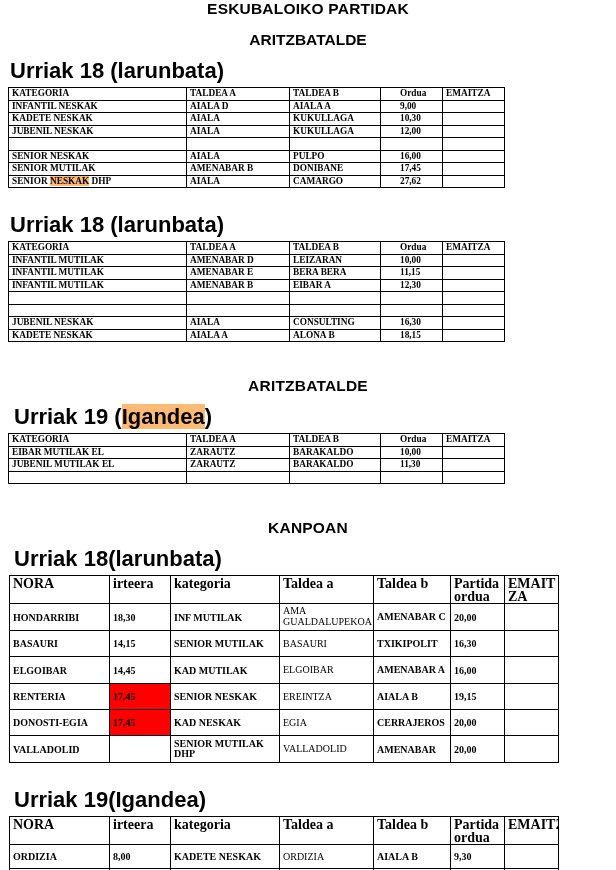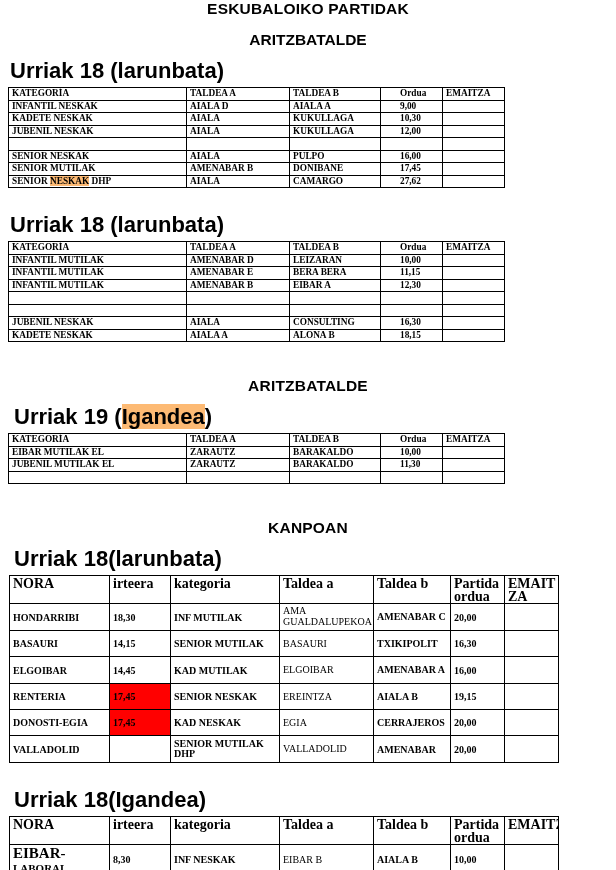--- a/index.html
+++ b/index.html
@@ -364,34 +364,43 @@
         <td class="a2 small topv"></td>
         <td class="a3 small wrap topv">SENIOR MUTILAK DHP</td>
         <td class="a4 reg bot">VALLADOLID</td>
         <td class="a5 small topv">AMENABAR</td>
         <td class="a6 small topv">20,00</td>
         <td class="a7"></td>
       </tr>
     </tbody>
   </table>
 
-  <div class="day-head">Urriak 18(Igandea)</div>
+  <div class="day-head">Urriak 19(Igandea)</div>
   <table class="t-away">
     <thead>
       <tr>
         <td class="a1">NORA</td>
         <td class="a2">irteera</td>
         <td class="a3">kategoria</td>
         <td class="a4">Taldea a</td>
         <td class="a5">Taldea b</td>
         <td class="a6">Partida ordua</td>
         <td class="a7">EMAITZA</td>
       </tr>
     </thead>
     <tbody class="short">
+      <tr>
+        <td class="a1 big mid">ORDIZIA</td>
+        <td class="a2 small topv">8,00</td>
+        <td class="a3 big mid">KADETE NESKAK</td>
+        <td class="a4 reg mid">ORDIZIA</td>
+        <td class="a5 small mid">AIALA B</td>
+        <td class="a6 num-big mid">9,30</td>
+        <td class="a7"></td>
+      </tr>
       <tr>
         <td class="a1 topv"><span class="big">EIBAR-</span><br><span class="small">LABORAL</span></td>
         <td class="a2 small topv">8,30</td>
         <td class="a3 big mid">INF NESKAK</td>
         <td class="a4 reg bot">EIBAR B</td>
         <td class="a5 small topv">AIALA B</td>
         <td class="a6 num-big topv">10,00</td>
         <td class="a7"></td>
       </tr>
       <tr class="row-red">

